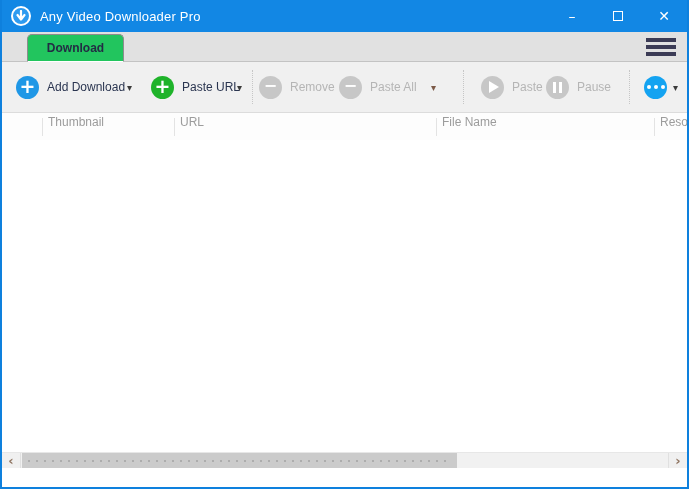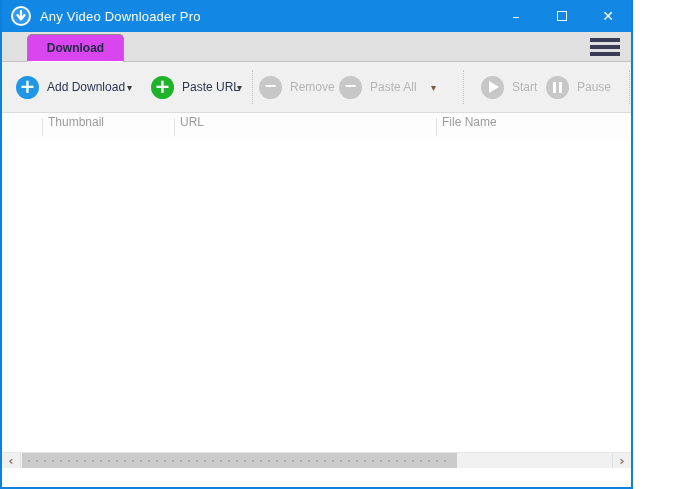--- a/index.html
+++ b/index.html
@@ -1,20 +1,20 @@
 <!DOCTYPE html>
 <html><head>
 <meta charset="utf-8">
 <style>
   * { margin:0; padding:0; box-sizing:border-box; }
   html,body { background:#fff; }
   body { font-family:"Liberation Sans", sans-serif; }
 
   .window{
-    position:relative; width:633px; height:489px;
+    position:relative; width:689px; height:489px;
     border-left:2px solid #0e80dd; border-right:2px solid #0e80dd; border-bottom:2px solid #0e80dd;
     background:#fff; overflow:hidden;
   }
 
   
   .titlebar{
     height:32px; background:#1287e4; display:flex; align-items:center;
     padding-left:9px; color:#fff;
   }
   .app-logo{
@@ -35,21 +35,21 @@
   
   .tabstrip{
     position:relative; height:30px; background:#e1e1e1;
     border-bottom:1px solid #c3c3c3;
   }
   .tab{
     position:absolute; bottom:-1px; display:flex; align-items:center; justify-content:center;
     border-radius:5px 5px 0 0; font-size:12px;
   }
   .tab-active{
-    left:25px; width:97px; height:28px; background:#d946ef;
+    left:25px; width:97px; height:28px; background:#22c55e;
     border:1px solid #8d8d8d; border-bottom:1px solid #fff;
     font-weight:bold; color:#232c44; z-index:2;
   }
   .tab-inactive{
     left:122px; width:162px; height:27px; background:#eaeaea;
     border:1px solid #b4b4b4; border-bottom:none; color:#40414f;
   }
   .hamburger{
     position:absolute; right:11px; top:6px; width:30px; height:18px;
     display:flex; flex-direction:column; justify-content:space-between; cursor:pointer;
@@ -207,21 +207,21 @@
     <span class="drop brown" style="left:429px">
         <span>▾</span>
       </span>
 
     <span class="tsep" style="left:461px"></span>
 
     <div class="tbtn disabled" style="left:479px">
       <span class="circle c-gray">
           <span class="play-tri"></span>
         </span>
-      <span>Start</span>
+      <span>Paste</span>
     </div>
 
     <div class="tbtn disabled" style="left:544px">
       <span class="circle c-gray">
           <span class="pause-bars">
             <i></i>
             <i></i>
           </span>
         </span>
       <span>Pause</span>

